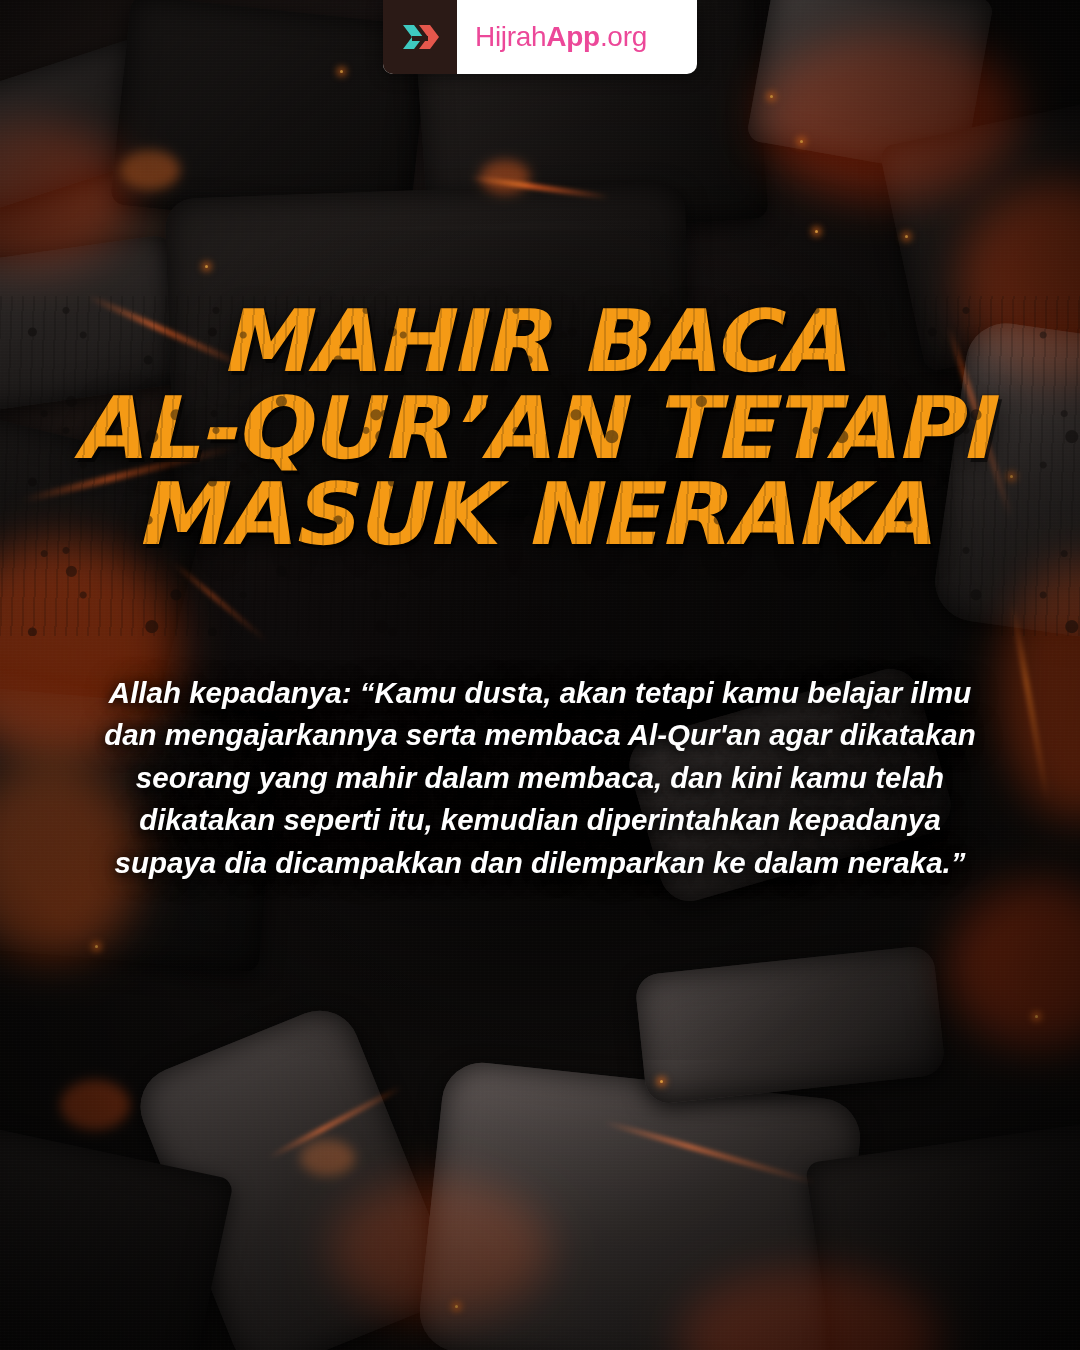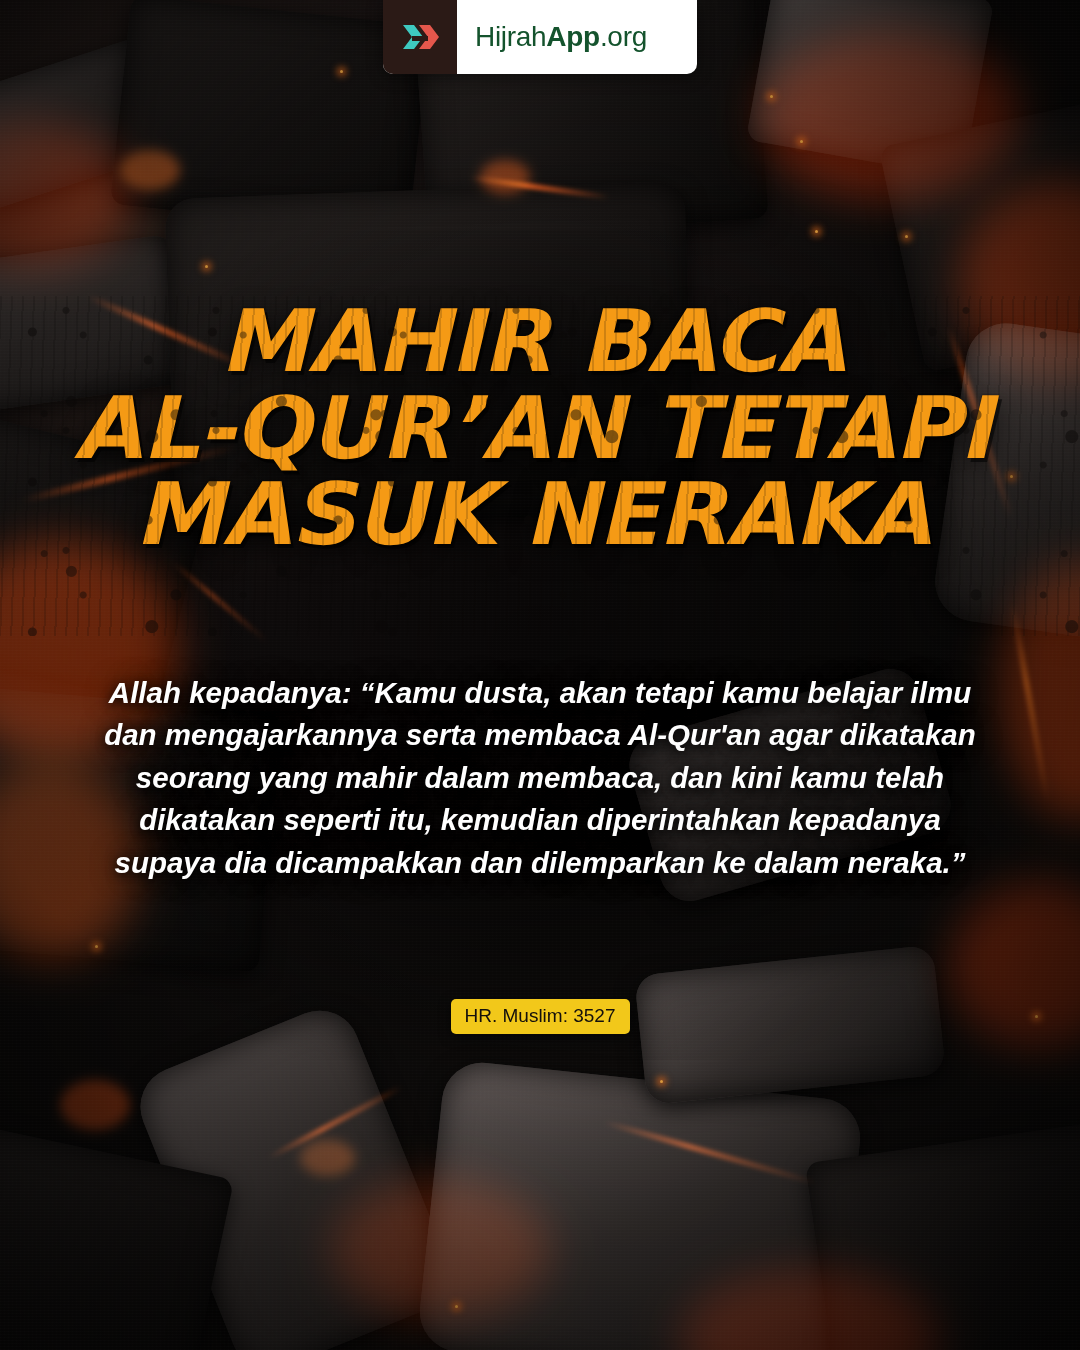--- a/index.html
+++ b/index.html
@@ -87,21 +87,21 @@
   .logo-mark {
     width:74px; height:74px;
     background:#2b1a16;
     display:flex; align-items:center; justify-content:center;
     border-radius:0 0 0 10px;
     flex:0 0 auto;
   }
   .logo-mark svg { display:block; }
   .logo-text {
     font-size:28px; letter-spacing:-.3px;
-    color:#14532d; font-weight:400;
+    color:#ec4899; font-weight:400;
     padding-left:18px; white-space:nowrap;
   }
   .logo-text b { font-weight:700; }
 
   
   .headline {
     position:absolute; left:0; right:0; top:300px;
     text-align:center; z-index:5;
     padding:0 40px;
   }
@@ -261,17 +261,14 @@
 
   <div class="headline">
     <div class="hl-line hl-1">MAHIR BACA</div>
     <div class="hl-line hl-2">AL-QUR’AN TETAPI</div>
     <div class="hl-line hl-3">MASUK NERAKA</div>
   </div>
   <div class="grunge"></div>
 
   <div class="quote">Allah kepadanya: “Kamu dusta, akan tetapi kamu belajar ilmu dan mengajarkannya serta membaca Al-Qur'an agar dikatakan seorang yang mahir dalam membaca, dan kini kamu telah dikatakan seperti itu, kemudian diperintahkan kepadanya supaya dia dicampakkan dan dilemparkan ke dalam neraka.”</div>
 
-  <div class="source-wrap">
-    <div class="source-badge">HR. Muslim: 3527</div>
-  </div>
 
 </div>
 
 </body></html>

